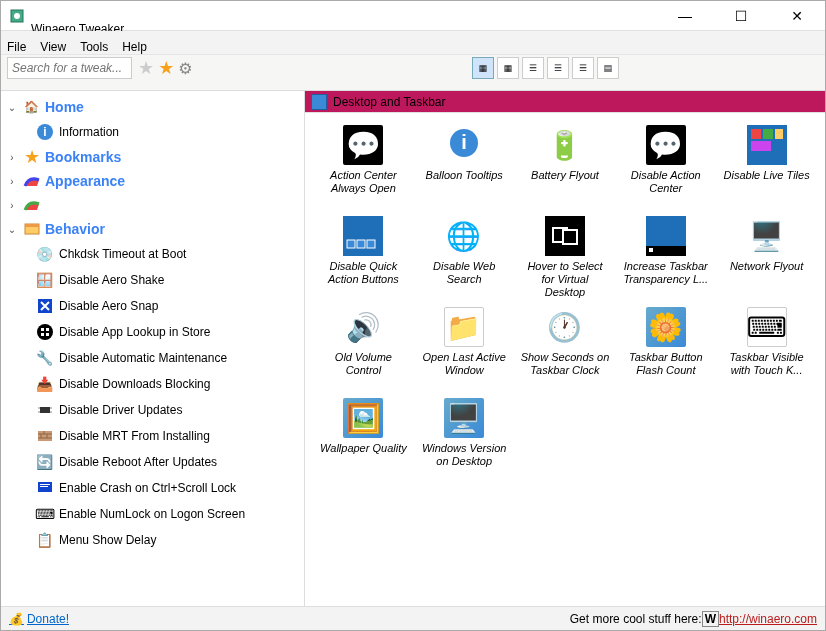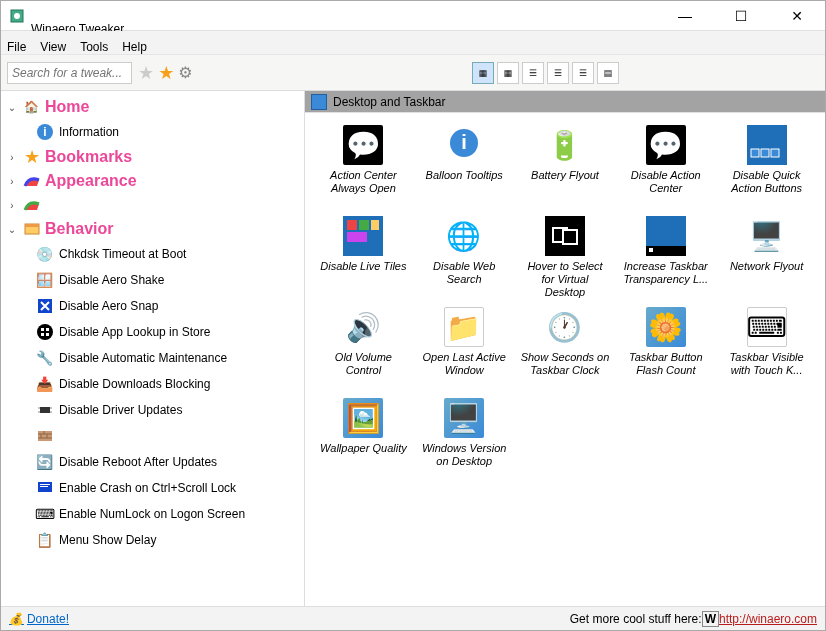--- a/index.html
+++ b/index.html
@@ -4,41 +4,41 @@
 <style>
 * { margin: 0; padding: 0; box-sizing: border-box; }
 body { font-family: 'Segoe UI', Tahoma, sans-serif; font-size: 12px; background: #fff; width: 826px; height: 631px; display: flex; flex-direction: column; border: 1px solid #aaa; overflow: hidden; }
 .titlebar { height: 30px; background: #fff; display: flex; align-items: center; padding: 0 8px; border-bottom: 1px solid #e0e0e0; }
 .titlebar .icon { width: 16px; height: 16px; margin-right: 6px; }
 .titlebar .title { flex: 1; font-size: 12px; color: #000; margin-top: 26px; }
 .titlebar .winbtns { display: flex; gap: 16px; }
 .titlebar .winbtn { width: 40px; text-align: center; cursor: default; font-size: 14px; }
 .menubar { height: 24px; display: flex; align-items: flex-end; padding: 0 6px; background: #f3f3f3; border-bottom: 1px solid #e5e5e5; gap: 14px; }
 .menubar span { font-size: 12px; color: #000; cursor: default; }
-.toolbar { height: 36px; display: flex; align-items: center; padding: 2px 6px; background: #f6f6f4; border-bottom: 1px solid #ddd; }
+.toolbar { height: 36px; display: flex; align-items: flex-start; padding: 2px 6px; background: #f6f6f4; border-bottom: 1px solid #ddd; }
 .searchbox { width: 125px; height: 22px; border: 1px solid #ccc; background: #fff; padding: 0 4px; font-style: italic; color: #888; font-size: 12px; }
 .toolbar .ticons { display: flex; gap: 4px; margin-left: 6px; align-items: center; }
 .toolbar .center-icons { margin-left: auto; margin-right: 200px; display: flex; gap: 3px; }
 .vbtn { width: 22px; height: 22px; border: 1px solid #ccc; background: #fff; display: flex; align-items: center; justify-content: center; font-size: 9px; }
 .vbtn.active { background: #cfe4fb; border-color: #7ab; }
 .mainarea { flex: 1; display: flex; overflow: hidden; }
 .sidebar { width: 304px; border-right: 1px solid #ddd; overflow-y: scroll; background: #fff; position: relative; padding: 4px 0; }
 .sidebar::-webkit-scrollbar { width: 16px; }
 .sidebar::-webkit-scrollbar-track { background: #f1f1f1; }
 .sidebar::-webkit-scrollbar-thumb { background: #c8c8c8; border: 1px solid #aaa; }
 .treeitem { display: flex; align-items: center; padding: 3px 4px; cursor: default; }
 .treeitem .chev { width: 14px; text-align: center; font-size: 10px; color: #555; }
 .treeitem.bold .label { font-weight: bold; }
 .treeitem .ticon { width: 18px; height: 18px; margin: 0 4px; display: flex; align-items: center; justify-content: center; }
-.treeitem .label { font-size: 16px; color: #ec4899; }
+.treeitem .label { font-size: 14px; color: #3b82f6; }
 .child { padding-left: 30px; display: flex; align-items: center; padding-top: 3px; padding-bottom: 3px; }
 .child .cicon { width: 20px; height: 20px; margin: 0 4px; display: flex; align-items: center; justify-content: center; font-size: 14px; }
 .child .label { font-size: 12px; color: #000; }
 .content { flex: 1; display: flex; flex-direction: column; overflow: hidden; }
-.panetitle { height: 22px; background: #a3a3a3; border-bottom: 1px solid #e0e0e0; display: flex; align-items: center; padding: 0 6px; font-size: 12px; }
+.panetitle { height: 22px; background: #be185d; border-bottom: 1px solid #e0e0e0; display: flex; align-items: center; padding: 0 6px; font-size: 12px; }
 .panetitle .picon { width: 16px; height: 16px; margin-right: 6px; background: #3a8ad8; border: 1px solid #2060a0; }
 .grid { flex: 1; padding: 10px; display: grid; grid-template-columns: repeat(5, 1fr); grid-auto-rows: 85px; gap: 6px 4px; align-content: start; overflow-y: auto; }
 .tile { display: flex; flex-direction: column; align-items: center; text-align: center; cursor: default; padding: 2px; }
 .tile .tileicon { width: 40px; height: 40px; margin-bottom: 4px; display: flex; align-items: center; justify-content: center; font-size: 28px; border-radius: 2px; }
 .tile .tilelabel { font-size: 11px; color: #000; line-height: 1.2; max-width: 90px; font-style: italic; }
 .icn-black { background: #000; color: #fff; }
 .icn-blue { background: #1f6fb8; }
 .icn-white { background: #fff; border: 1px solid #ccc; }
 .icn-gradient { background: linear-gradient(135deg,#6ac,#3a8ad8); }
 .statusbar { height: 24px; border-top: 1px solid #ddd; display: flex; align-items: center; padding: 0 8px; background: #f3f3f3; font-size: 12px; }
@@ -195,20 +195,21 @@
         <span class="cicon">
           <svg width="18" height="18">
             <rect x="2" y="4" width="14" height="10" fill="#c97"></rect>
             <line x1="2" y1="7" x2="16" y2="7" stroke="#864"></line>
             <line x1="2" y1="11" x2="16" y2="11" stroke="#864"></line>
             <line x1="8" y1="4" x2="8" y2="7" stroke="#864"></line>
             <line x1="5" y1="7" x2="5" y2="11" stroke="#864"></line>
             <line x1="11" y1="7" x2="11" y2="11" stroke="#864"></line>
           </svg>
         </span>
+        <span class="label">Disable MRT From Installing</span>
       </div>
     <div class="child">
         <span class="cicon">🔄</span>
         <span class="label">Disable Reboot After Updates</span>
       </div>
     <div class="child">
         <span class="cicon">
           <svg width="18" height="18">
             <rect x="2" y="3" width="14" height="10" fill="#14c"></rect>
             <rect x="4" y="5" width="10" height="1" fill="#fff"></rect>
@@ -246,43 +247,43 @@
           </div>
           <div class="tilelabel">Balloon Tooltips</div>
         </div>
       <div class="tile">
           <div class="tileicon">🔋</div>
           <div class="tilelabel">Battery Flyout</div>
         </div>
       <div class="tile">
           <div class="tileicon icn-black">💬</div>
           <div class="tilelabel">Disable Action Center</div>
-        </div>
-      <div class="tile">
-          <div class="tileicon icn-blue">
-            <svg width="40" height="40">
-              <rect width="40" height="40" fill="#1f6fb8"></rect>
-              <rect x="4" y="24" width="8" height="8" fill="#3a8ad8" stroke="#fff"></rect>
-              <rect x="14" y="24" width="8" height="8" fill="#3a8ad8" stroke="#fff"></rect>
-              <rect x="24" y="24" width="8" height="8" fill="#3a8ad8" stroke="#fff"></rect>
-            </svg>
-          </div>
-          <div class="tilelabel">Disable Quick Action Buttons</div>
         </div>
       <div class="tile">
           <div class="tileicon icn-blue">
             <svg width="40" height="40">
               <rect width="40" height="40" fill="#1f6fb8"></rect>
               <rect x="4" y="4" width="10" height="10" fill="#e44"></rect>
               <rect x="16" y="4" width="10" height="10" fill="#4a4"></rect>
               <rect x="28" y="4" width="8" height="10" fill="#fc6"></rect>
               <rect x="4" y="16" width="20" height="10" fill="#c4e"></rect>
             </svg>
           </div>
           <div class="tilelabel">Disable Live Tiles</div>
+        </div>
+      <div class="tile">
+          <div class="tileicon icn-blue">
+            <svg width="40" height="40">
+              <rect width="40" height="40" fill="#1f6fb8"></rect>
+              <rect x="4" y="24" width="8" height="8" fill="#3a8ad8" stroke="#fff"></rect>
+              <rect x="14" y="24" width="8" height="8" fill="#3a8ad8" stroke="#fff"></rect>
+              <rect x="24" y="24" width="8" height="8" fill="#3a8ad8" stroke="#fff"></rect>
+            </svg>
+          </div>
+          <div class="tilelabel">Disable Quick Action Buttons</div>
         </div>
       <div class="tile">
           <div class="tileicon">🌐</div>
           <div class="tilelabel">Disable Web Search</div>
         </div>
       <div class="tile">
           <div class="tileicon icn-black">
             <svg width="40" height="40">
               <rect width="40" height="40" fill="#000"></rect>
               <rect x="8" y="12" width="14" height="14" fill="none" stroke="#fff" stroke-width="2"></rect>

